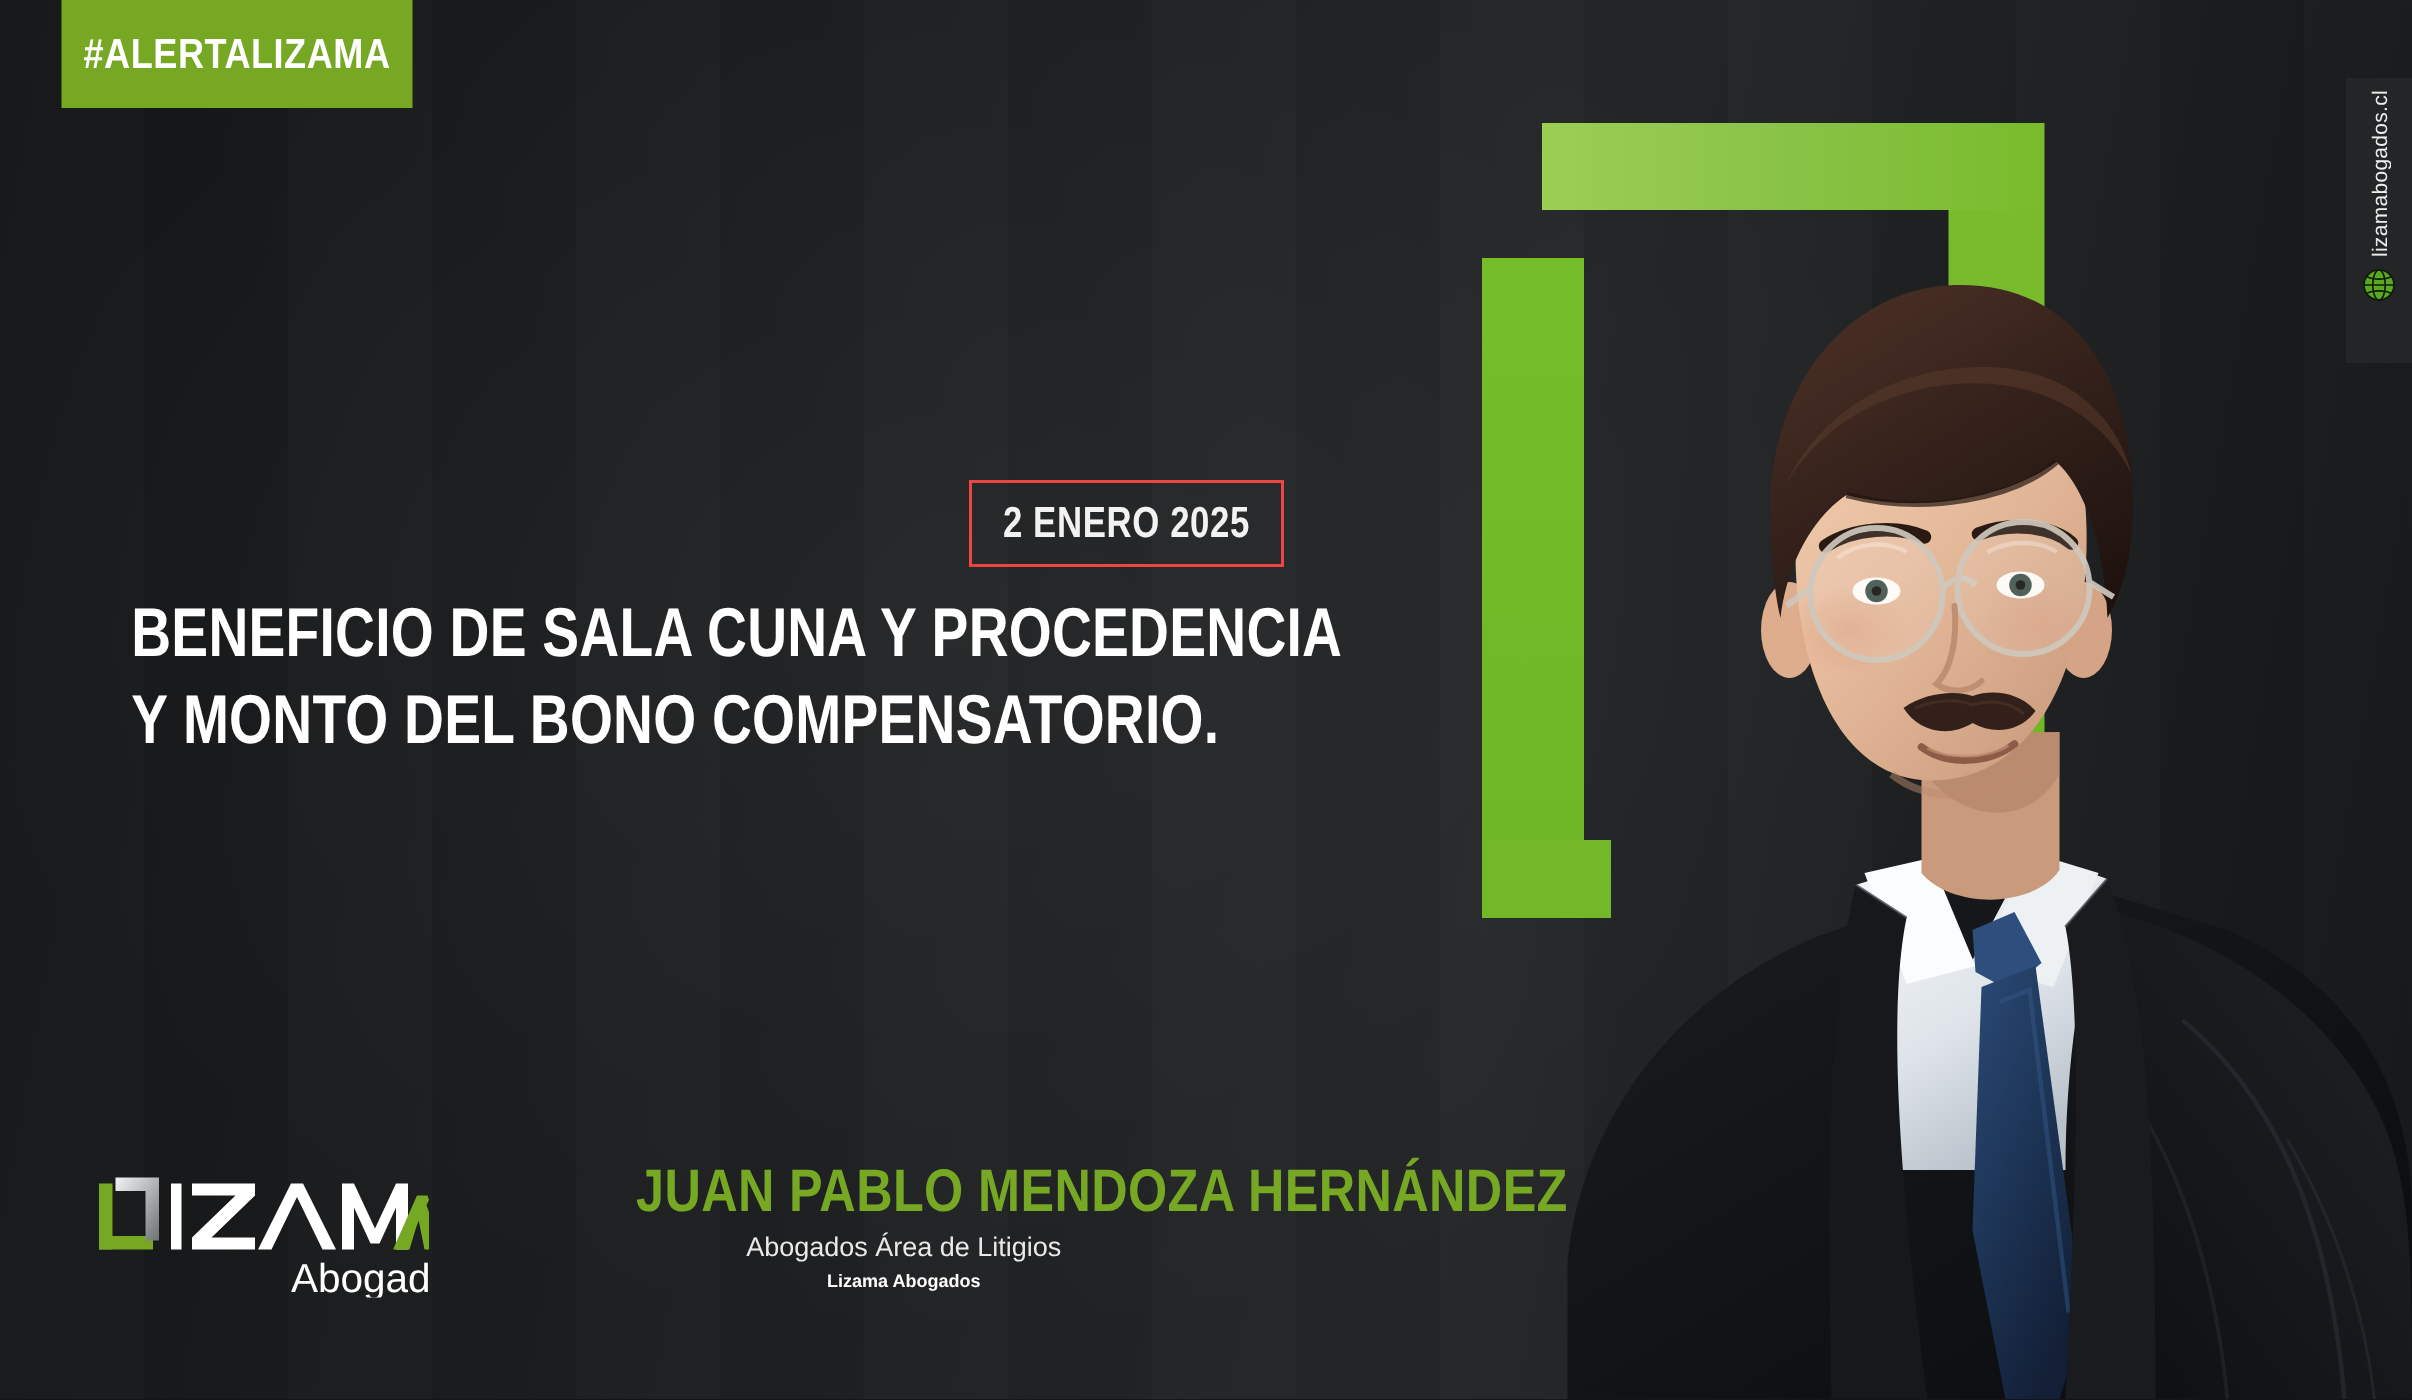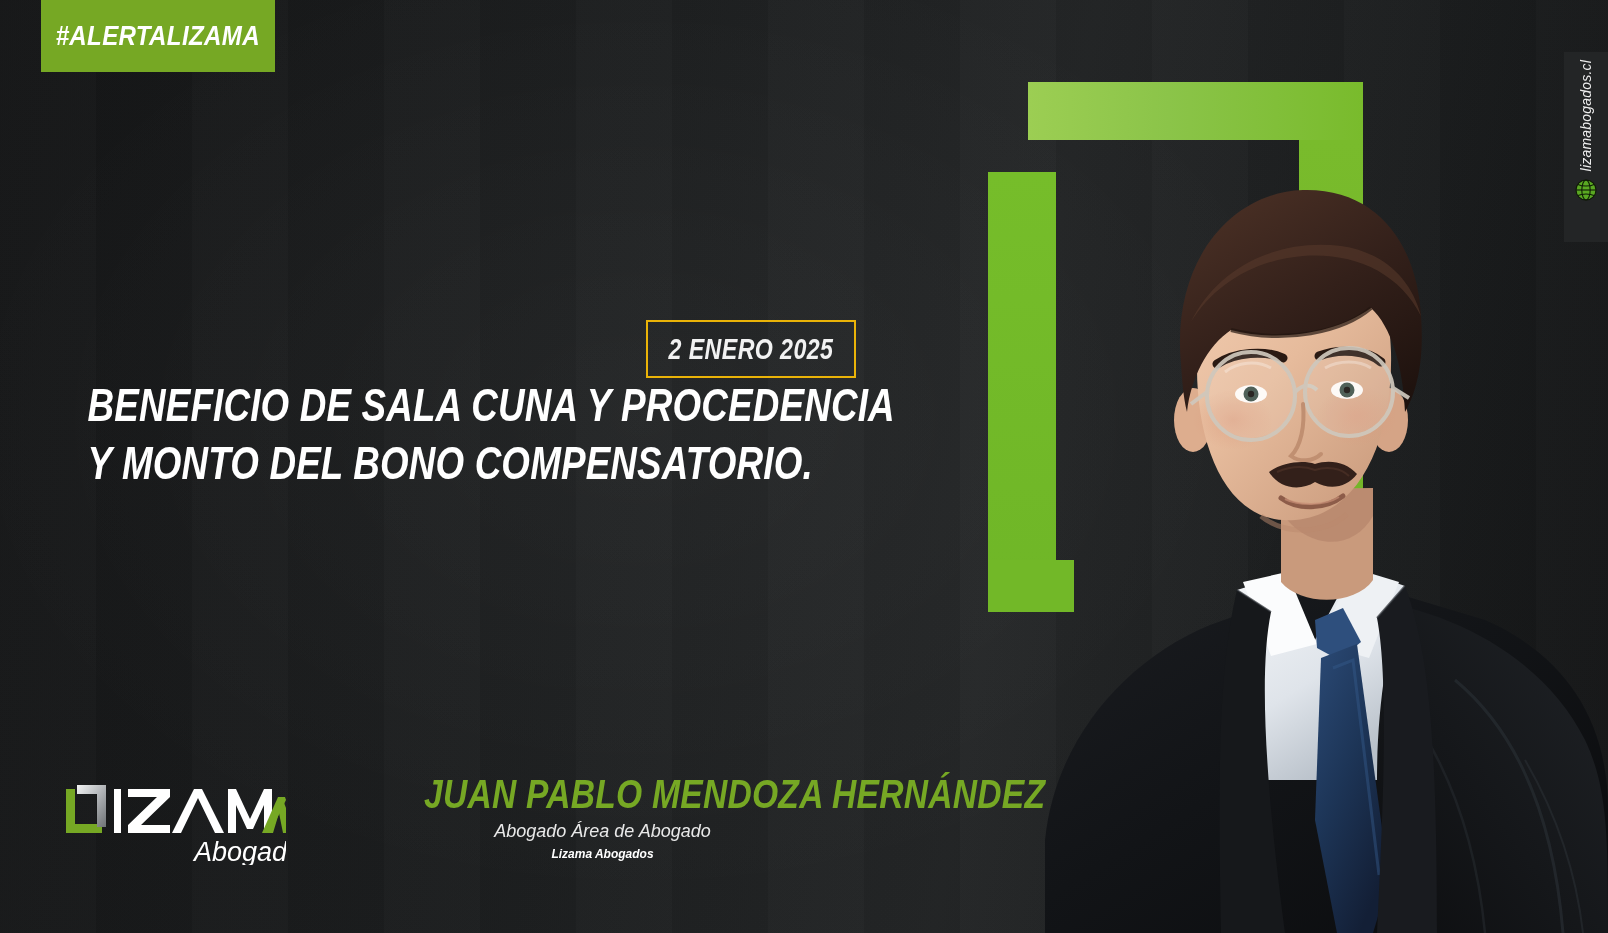--- a/index.html
+++ b/index.html
@@ -7,21 +7,20 @@
     padding: 0;
     background: #0f1011;
   }
   #stage {
     position: relative;
     width: 1608px;
     height: 933px;
     overflow: hidden;
     background: #1b1d1e;
     font-family: "Liberation Sans", sans-serif;
-    font-style: italic;
     -webkit-font-smoothing: antialiased;
   }
 
   
   .bg-base {
     position: absolute;
     inset: 0;
     background:
       linear-gradient(100deg, #151617 0%, #1d1f20 38%, #242627 62%, #1a1c1d 85%, #141516 100%);
   }
@@ -112,40 +111,40 @@
     white-space: nowrap;
   }
 
   
   .date-box {
     position: absolute;
     left: 646px;
     top: 320px;
     width: 206px;
     height: 54px;
-    border: 2px solid #eab308;
+    border: 2px solid #ef4444;
     display: flex;
     align-items: center;
     justify-content: center;
     z-index: 6;
   }
   .date-box span {
     color: #f2f2f2;
     font-size: 29px;
     font-weight: bold;
     letter-spacing: 0.5px;
     transform: scaleX(0.80);
     white-space: nowrap;
   }
 
   
   .headline {
     position: absolute;
     left: 0;
-    top: 376px;
+    top: 392px;
     width: 875px;
     z-index: 6;
     text-align: center;
     color: #ffffff;
   }
   .headline .line {
     font-size: 46px;
     font-weight: bold;
     line-height: 58px;
     letter-spacing: 0.2px;
@@ -404,21 +403,21 @@
 
       <path d="M 209 58 L 200 58 L 214 25 L 219 25 L 222 33 L 222 58 L 219 58 L 215 38 Z" fill="#76a824"></path>
       <path d="M 198 58 L 214 22 L 221 22 L 222 25 L 206 58 Z" fill="#76a824"></path>
 
       <text x="130" y="86" fill="#ffffff" font-family="Liberation Sans, sans-serif" font-size="27">Abogados</text>
     </svg>
   </div>
 
   <div class="speaker">
     <span class="sp-name">JUAN PABLO MENDOZA HERNÁNDEZ</span>
-    <span class="sp-role">Abogado Área de Abogado</span>
+    <span class="sp-role">Abogados Área de Litigios</span>
     <span class="sp-firm">Lizama Abogados</span>
   </div>
 
   <div class="web-tab">
     <span class="wt-text">lizamabogados.cl</span>
     <span class="wt-icon">
       <svg width="22" height="22" viewBox="0 0 22 22" xmlns="http://www.w3.org/2000/svg">
         <circle cx="11" cy="11" r="10" fill="#5aa822"></circle>
         <g stroke="#0f1a07" stroke-width="1.1" fill="none">
           <ellipse cx="11" cy="11" rx="4.2" ry="10"></ellipse>

